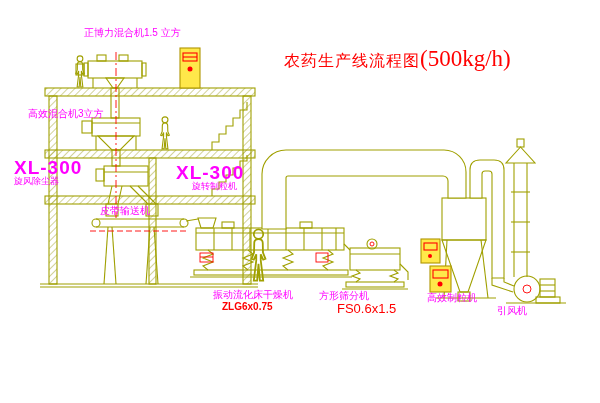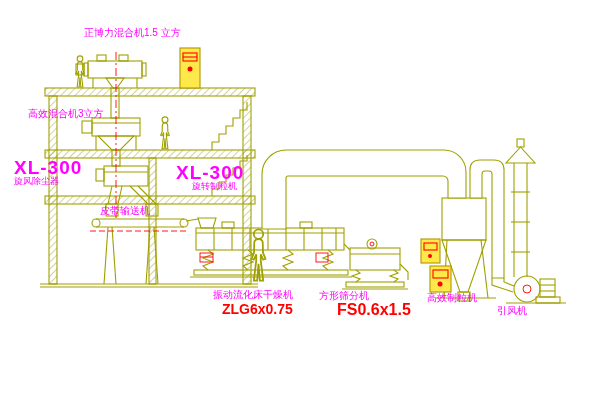--- a/index.html
+++ b/index.html
@@ -5,22 +5,22 @@
   *{margin:0;padding:0;box-sizing:border-box}
   html,body{width:600px;height:403px}
   body{position:relative;background:#ffffff;overflow:hidden;font-family:"Liberation Sans",sans-serif}
   .stage{position:absolute;inset:0}
   svg{position:absolute;left:0;top:0;display:block}
   .lbl{position:absolute;white-space:nowrap;line-height:1}
   .magenta{color:#ff00ff}
   .red{color:#ff0000}
   .f9{font-size:9px}
   .f10{font-size:10px}
-  .f13{font-size:16px;font-weight:bold}
-  .f14{font-size:14px;font-weight:bold}
+  .f13{font-size:13px;font-weight:normal}
+  .f14{font-size:10px;font-weight:bold}
   .f15{font-size:19px;font-weight:bold;letter-spacing:1px}
   .title{position:absolute;left:284px;top:46px;color:#ff0000;font-family:"Liberation Serif",serif;white-space:nowrap}
   .title .main{font-size:16px;letter-spacing:1px}
   .title .cap{font-size:23px}
 </style>
 </head>
 <body>
 
 <div class="stage">
 
@@ -208,14 +208,17 @@
   <div class="lbl magenta f15" style="left:176px;top:163px">XL-300</div>
   <div class="lbl magenta f9" style="left:192px;top:182px">旋转制粒机</div>
   <div class="lbl magenta f10" style="left:100px;top:206px">皮带输送机</div>
   <div class="lbl magenta f10" style="left:213px;top:290px">振动流化床干燥机</div>
   <div class="lbl red f14" style="left:222px;top:302px">ZLG6x0.75</div>
   <div class="lbl magenta f10" style="left:319px;top:291px">方形筛分机</div>
   <div class="lbl red f13" style="left:337px;top:302px">FS0.6x1.5</div>
   <div class="lbl magenta f10" style="left:427px;top:293px">高效制粒机</div>
   <div class="lbl magenta f10" style="left:497px;top:306px">引风机</div>
 
+  <div class="title">
+    <span class="main">农药生产线流程图</span><span class="cap">(500kg/h)</span>
+  </div>
 
 </div>
 
 </body></html>

